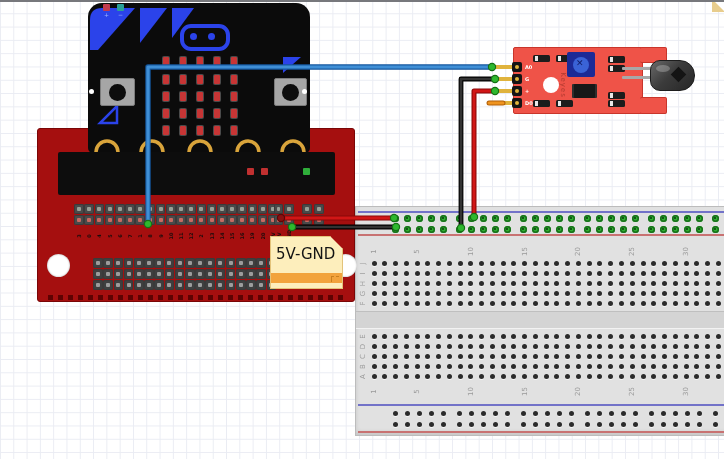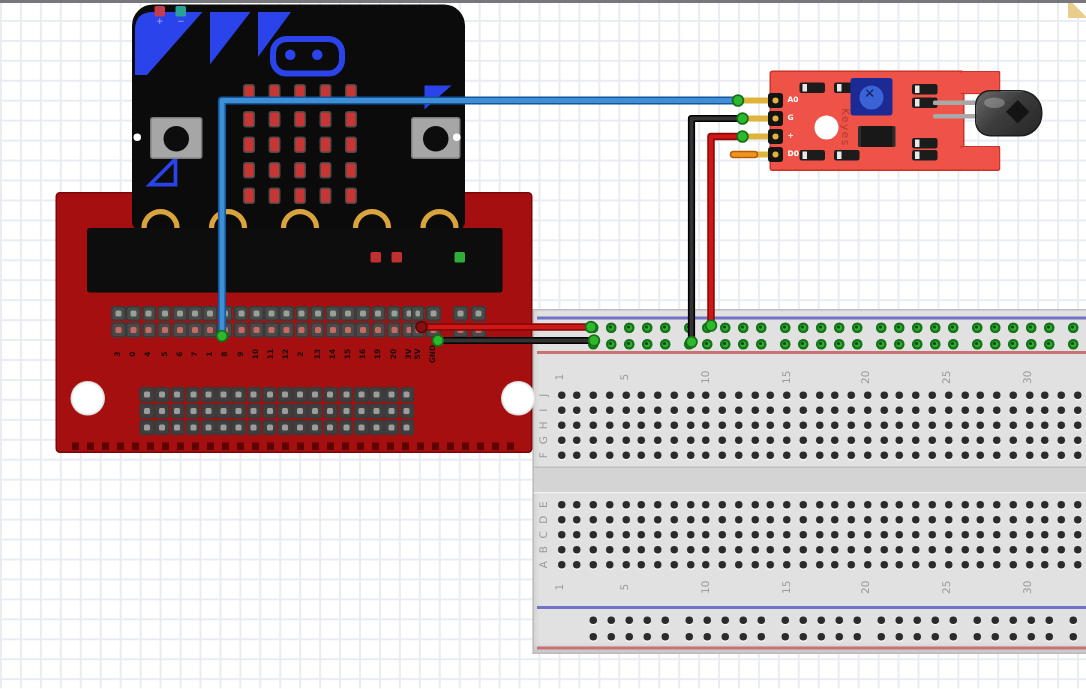--- a/index.html
+++ b/index.html
@@ -764,20 +764,25 @@
     <div id="s-brand" class="abs">Keyes</div>
     <div id="s-pot" class="abs">
         <div id="s-pot-x" class="abs">✕</div>
       </div>
     <div id="s-ic" class="abs"></div>
     <div class="abs led-leg" style="left:134px;top:24px;width:32px"></div>
     <div class="abs led-leg" style="left:134px;top:33px;width:32px"></div>
     <div id="ir-led" class="abs"></div>
   </div>
 
+  <div id="note" class="abs">
+    <div id="note-strip" class="abs"></div>
+    <div id="note-corner" class="abs"></div>
+    <div id="note-text" class="abs">5V-GND</div>
+  </div>
   <div id="note-fold" class="abs"></div>
 
   <svg id="wires" class="layer" width="724" height="459" style="z-index:50">
       <path d="M148,224 L148,67 L492,67" fill="none" stroke="#14579e" stroke-width="5.4" stroke-linejoin="round" stroke-linecap="round"></path>
       <path d="M148,224 L148,67 L492,67" fill="none" stroke="#3f8fd6" stroke-width="3.2" stroke-linejoin="round" stroke-linecap="round"></path>
       <path d="M292,227 L396,227" fill="none" stroke="#000000" stroke-width="4.800000000000001" stroke-linejoin="round" stroke-linecap="round"></path>
       <path d="M292,227 L396,227" fill="none" stroke="#333333" stroke-width="2.6" stroke-linejoin="round" stroke-linecap="round"></path>
       <path d="M281,218 L394,218" fill="none" stroke="#8a0808" stroke-width="5" stroke-linejoin="round" stroke-linecap="round"></path>
       <path d="M281,218 L394,218" fill="none" stroke="#d11616" stroke-width="2.8" stroke-linejoin="round" stroke-linecap="round"></path>
       <path d="M495,79 L461,79 L461,228" fill="none" stroke="#000000" stroke-width="4.800000000000001" stroke-linejoin="round" stroke-linecap="round"></path>

